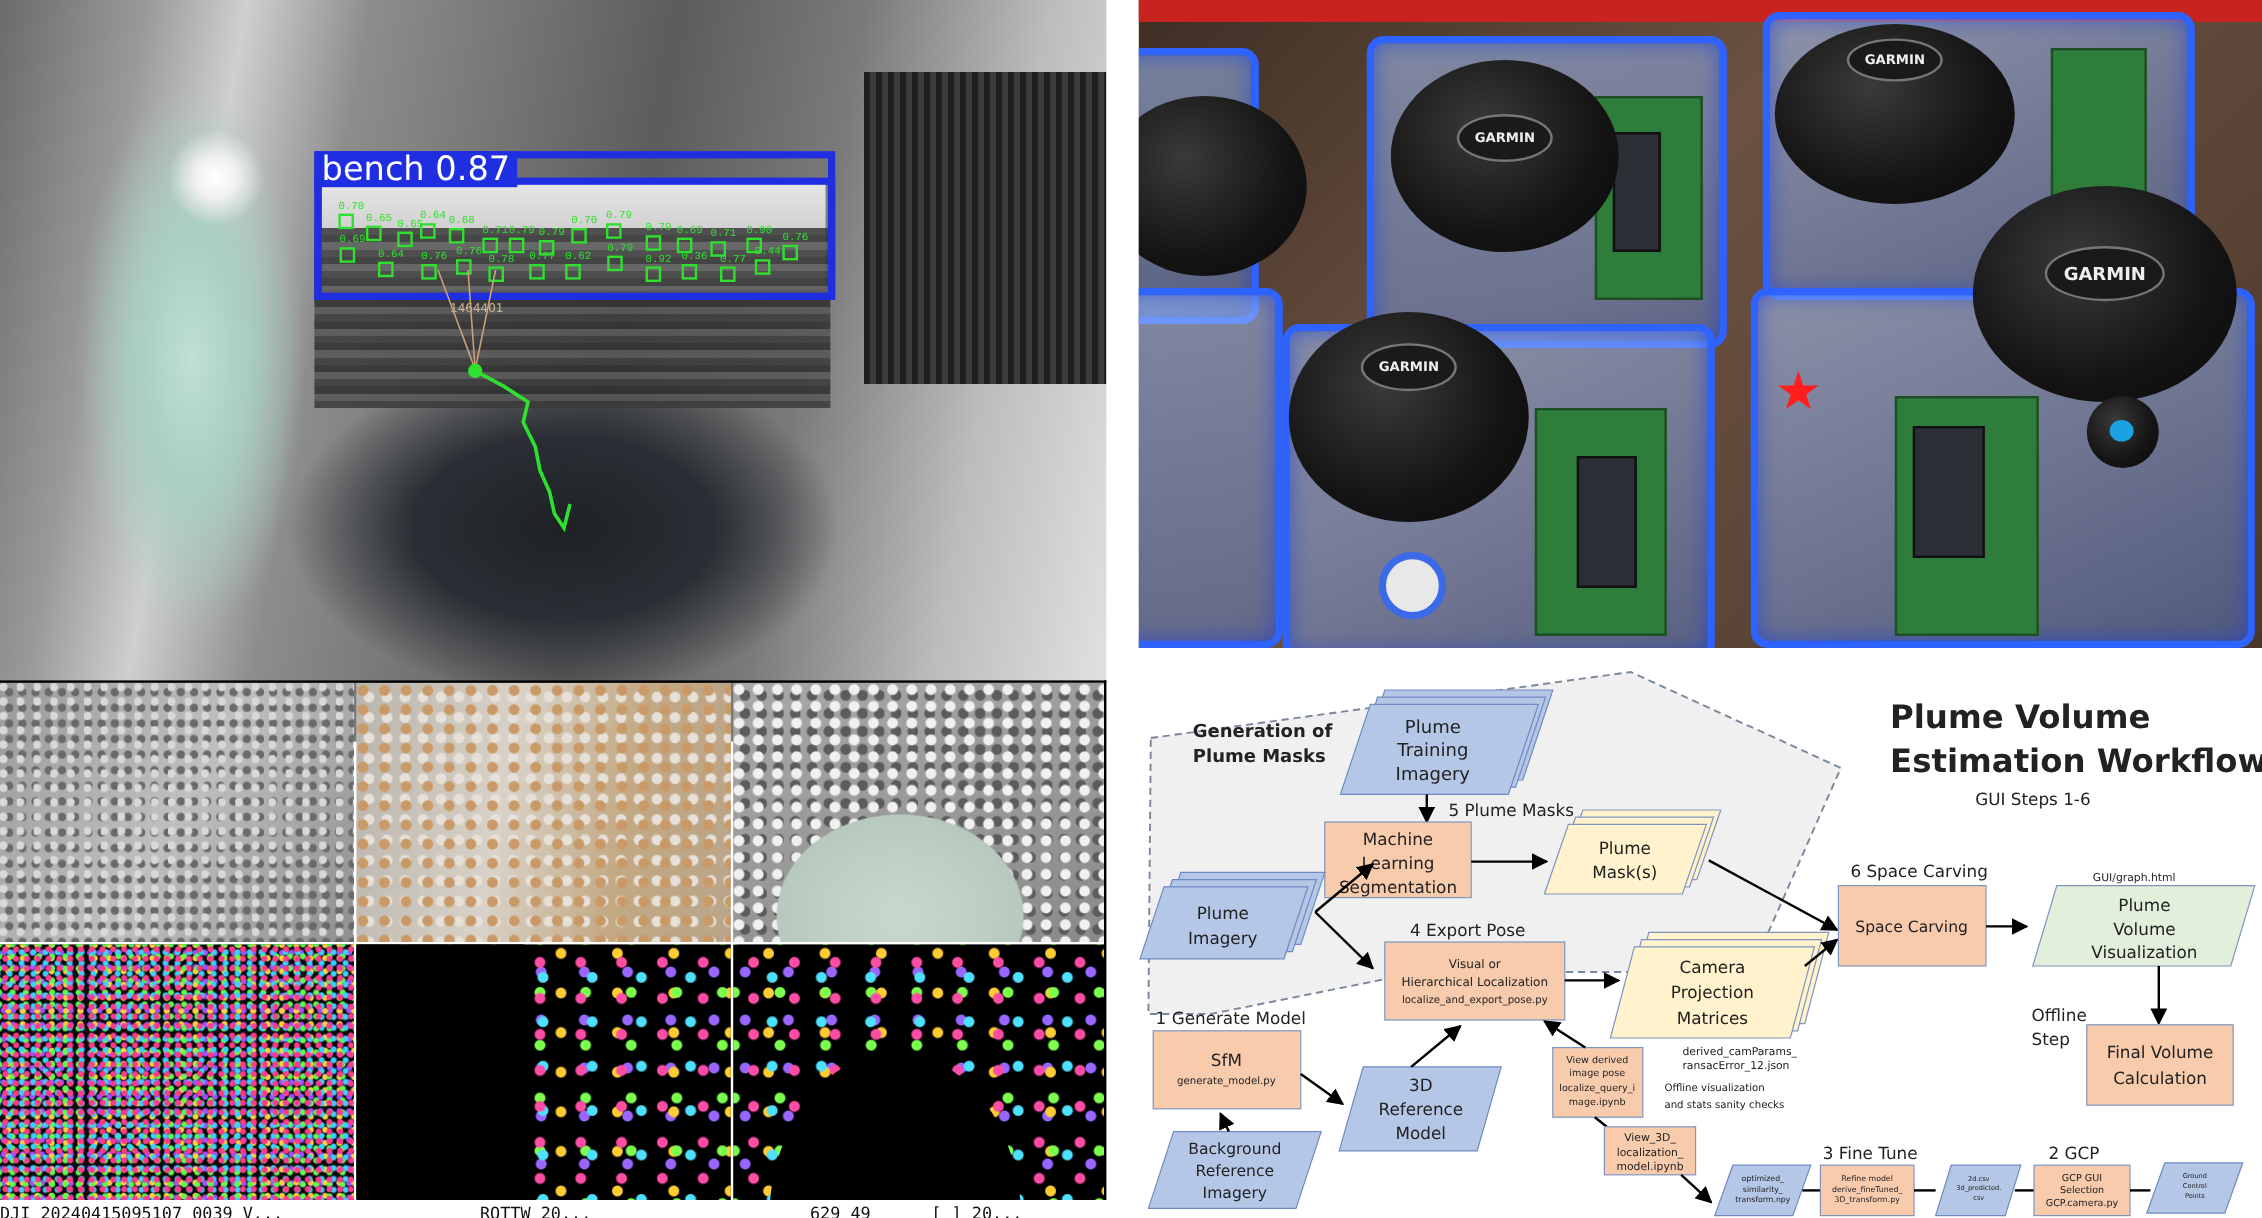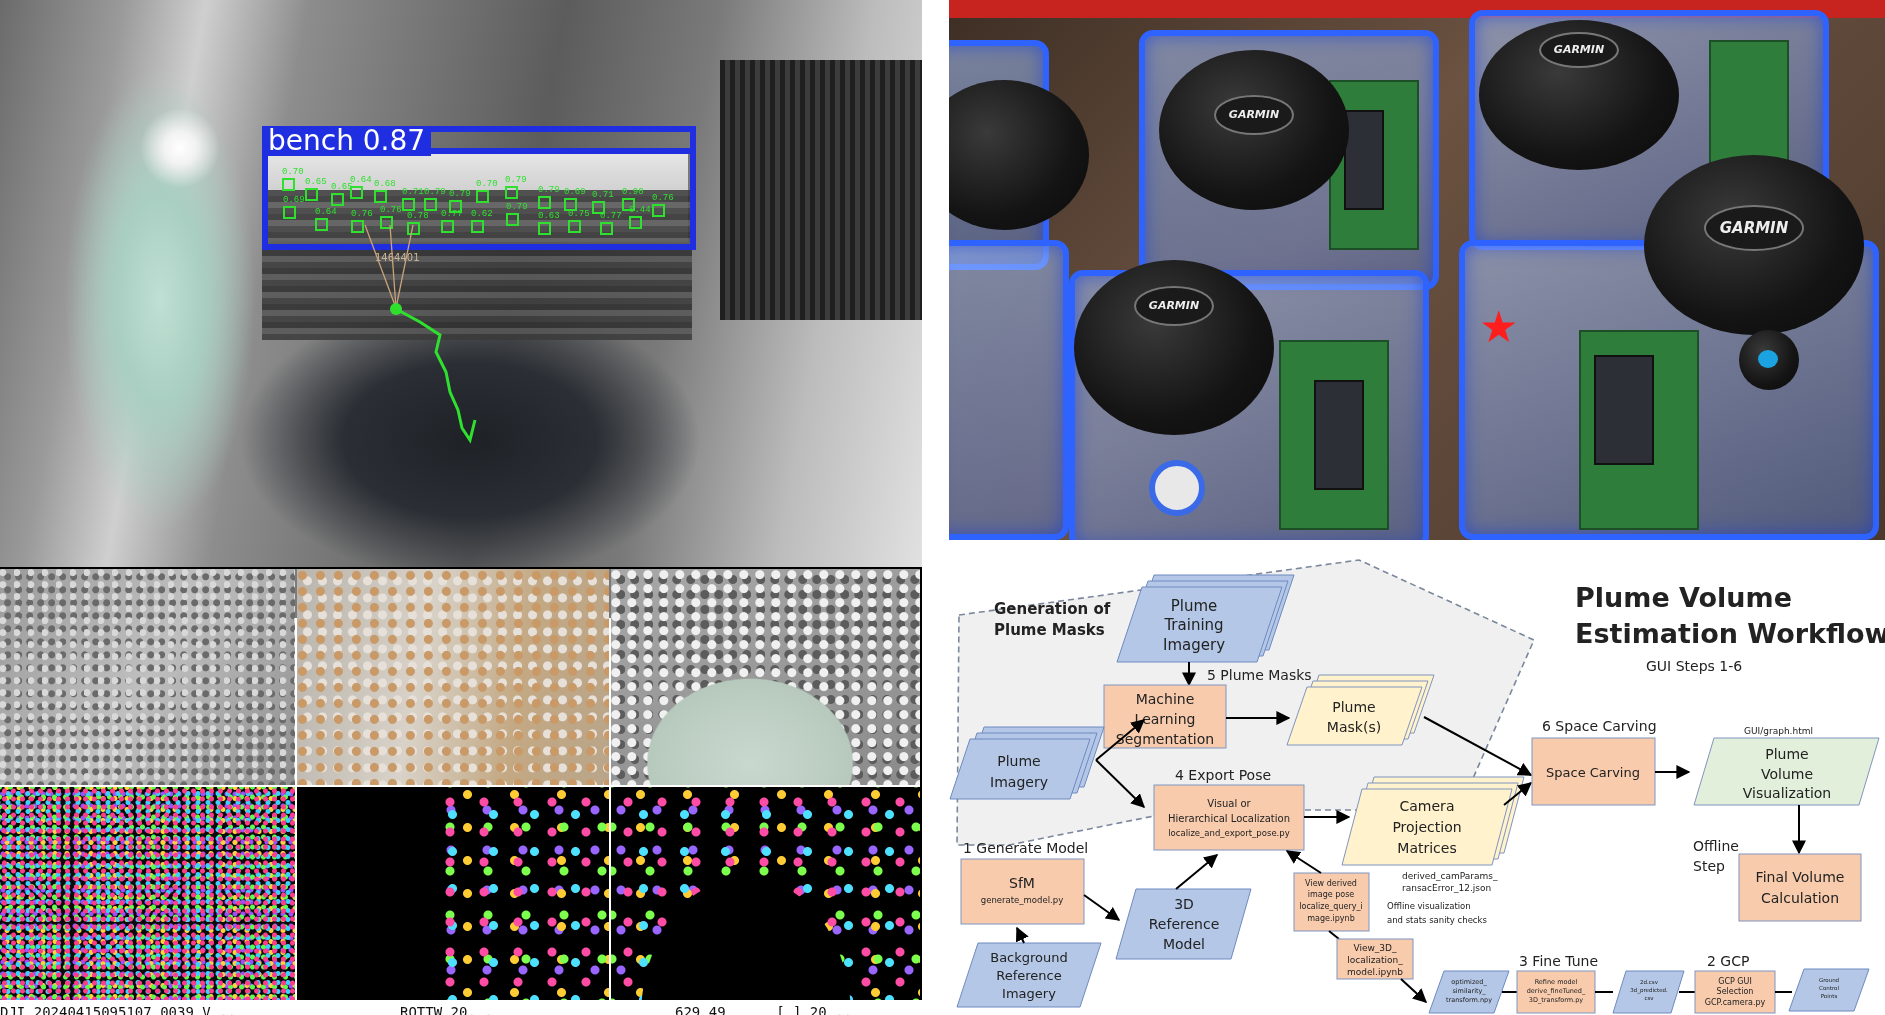--- a/index.html
+++ b/index.html
@@ -29,21 +29,21 @@
   
   #devices { left: 949px; top: 0; width: 936px; height: 540px;
     background:
       linear-gradient(180deg, #c8241f 0 18px, rgba(0,0,0,0) 18px),
       linear-gradient(135deg, #3d2e24 0%, #6b5241 40%, #4a382c 100%);
   }
   .case { position:absolute; border: 6px solid #2f63ff; border-radius: 14px;
     background: linear-gradient(160deg, rgba(170,200,255,.55), rgba(90,130,220,.45)); box-shadow: inset 0 0 18px rgba(20,60,220,.6); }
   .pcb { position:absolute; background: #2f7d3b; border: 2px solid #1c4f25; }
   .lcd { position:absolute; background: #2d2f36; border: 2px solid #111; }
-  .puck { position:absolute; border-radius: 50%; background: radial-gradient(ellipse at 40% 35%, #3a3a3a 0%, #141414 60%, #0a0a0a 100%); font-style: italic; }
+  .puck { position:absolute; border-radius: 50%; background: radial-gradient(ellipse at 40% 35%, #3a3a3a 0%, #141414 60%, #0a0a0a 100%); }
   .puck-logo { position:absolute; left: 50%; top: 28%; transform: translateX(-50%); border-radius: 50%;
     background: #1a1a1a; border: 2px solid #777; color: #eee; font-weight: bold; text-align:center; font-family: "DejaVu Sans", sans-serif; }
   .star-icon { position:absolute; color: #ff1e1e; font-size: 44px; line-height: 44px; }
 
   
   #grid { left: 0; top: 567px; width: 922px; height: 433px; border-top: 2px solid #000; border-right: 2px solid #000; }
   .cell { position:absolute; }
   .rock-gray { background:
       radial-gradient(circle at 20% 30%, #d8d8d8 0 3px, transparent 4px) 0 0/14px 12px,
       radial-gradient(circle at 70% 60%, #6a6a6a 0 3px, transparent 4px) 0 0/11px 13px,
@@ -137,23 +137,23 @@
       <div class="small-lbl" style="left: 380px; top: 205px;">0.76</div>
       <div class="small-box" style="left: 407px; top: 222px; width: 13px; height: 13px;"></div>
       <div class="small-lbl" style="left: 407px; top: 211px;">0.78</div>
       <div class="small-box" style="left: 441px; top: 220px; width: 13px; height: 13px;"></div>
       <div class="small-lbl" style="left: 441px; top: 209px;">0.77</div>
       <div class="small-box" style="left: 471px; top: 220px; width: 13px; height: 13px;"></div>
       <div class="small-lbl" style="left: 471px; top: 209px;">0.62</div>
       <div class="small-box" style="left: 506px; top: 213px; width: 13px; height: 13px;"></div>
       <div class="small-lbl" style="left: 506px; top: 202px;">0.79</div>
       <div class="small-box" style="left: 538px; top: 222px; width: 13px; height: 13px;"></div>
-      <div class="small-lbl" style="left: 538px; top: 211px;">0.63</div>
+      <div class="small-lbl" style="left: 538px; top: 211px;">0.92</div>
       <div class="small-box" style="left: 568px; top: 220px; width: 13px; height: 13px;"></div>
-      <div class="small-lbl" style="left: 568px; top: 209px;">0.75</div>
+      <div class="small-lbl" style="left: 568px; top: 209px;">0.36</div>
       <div class="small-box" style="left: 600px; top: 222px; width: 13px; height: 13px;"></div>
       <div class="small-lbl" style="left: 600px; top: 211px;">0.77</div>
       <div class="small-box" style="left: 629px; top: 216px; width: 13px; height: 13px;"></div>
       <div class="small-lbl" style="left: 629px; top: 205px;">0.44</div>
     </div>
 
   <div class="trace-id" style="left:375px; top:252px;">1464401</div>
   <svg style="position:absolute; left:0; top:0;" width="922" height="542">
     <line x1="365" y1="225" x2="396" y2="308" stroke="#c9a37a" stroke-width="1.3"></line>
     <line x1="390" y1="225" x2="396" y2="308" stroke="#c9a37a" stroke-width="1.3"></line>

